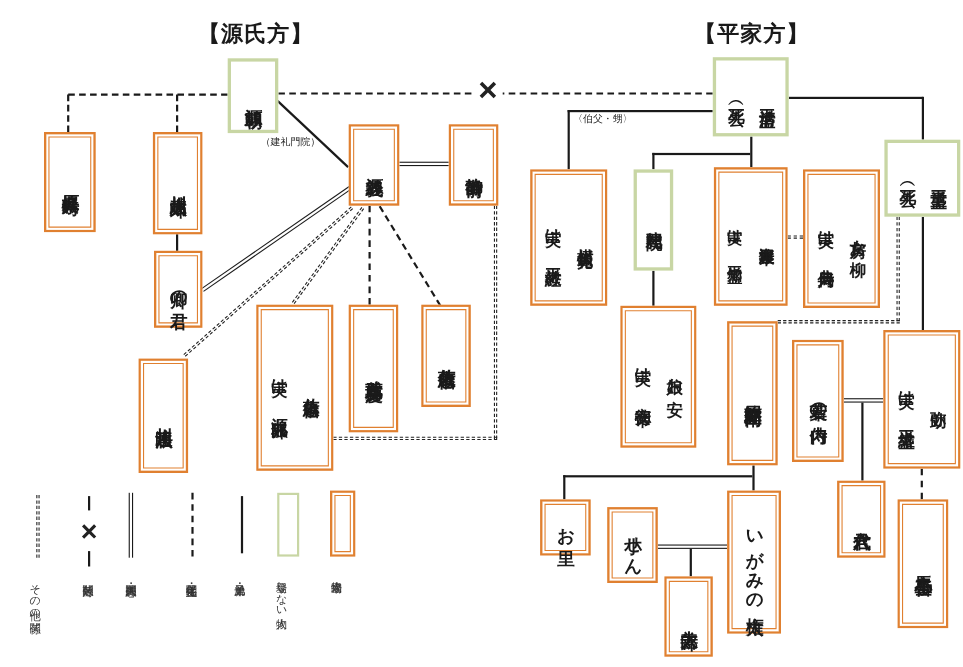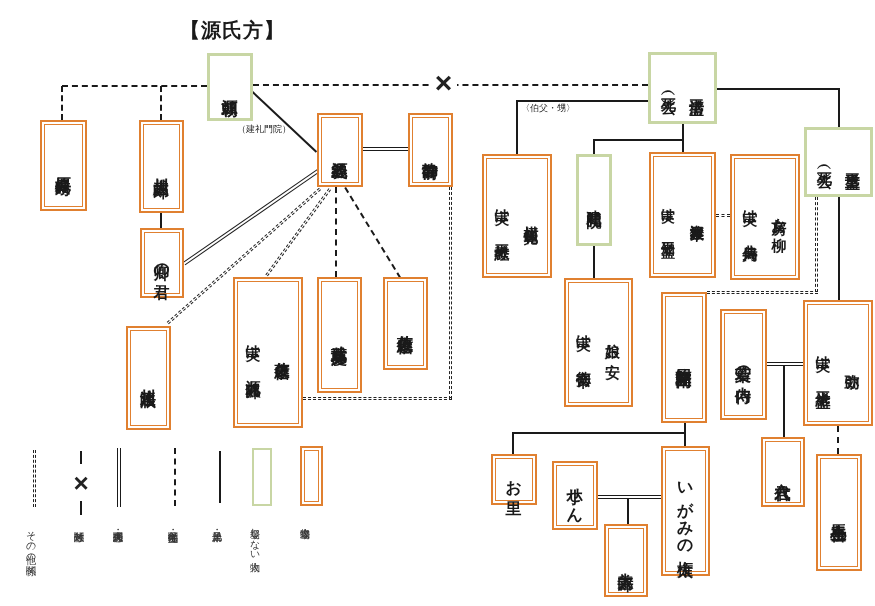--- a/index.html
+++ b/index.html
@@ -32,20 +32,21 @@
   .lgl{position:absolute;writing-mode:vertical-rl;text-orientation:mixed;
        font-size:10px;line-height:1.05;letter-spacing:0;color:#333;white-space:nowrap;}
   .lgbox{position:absolute;box-sizing:border-box;background:#fff;}
 </style>
 </head>
 <body>
 
 <div id="canvas">
 
   <div class="title" style="left:180px;top:17px;">【源氏方】</div>
+  <div class="title" style="left:631px;top:17px;">【平家方】</div>
 
   <div class="ln dh" style="left:62px;top:85px;width:145px;"></div>
   <div class="ln dv" style="left:61px;top:86px;height:34px;"></div>
   <div class="ln dv" style="left:160px;top:86px;height:34px;"></div>
   <div class="ln dh" style="left:253px;top:84px;width:395px;"></div>
   <div class="xmark" style="left:430px;top:66px;width:27px;height:34px;font-size:30px;line-height:34px;">×</div>
   <div class="ln sh diag" style="left:253px;top:91px;width:88px;transform:rotate(43.2deg);"></div>
   <div class="small-label" style="left:237px;top:123px;">（建礼門院）</div>
   <div class="ln sv" style="left:160px;top:212px;height:17px;"></div>
   <div class="ln wh diag" style="left:183px;top:262px;width:166px;transform:rotate(-34.7deg);"></div>

